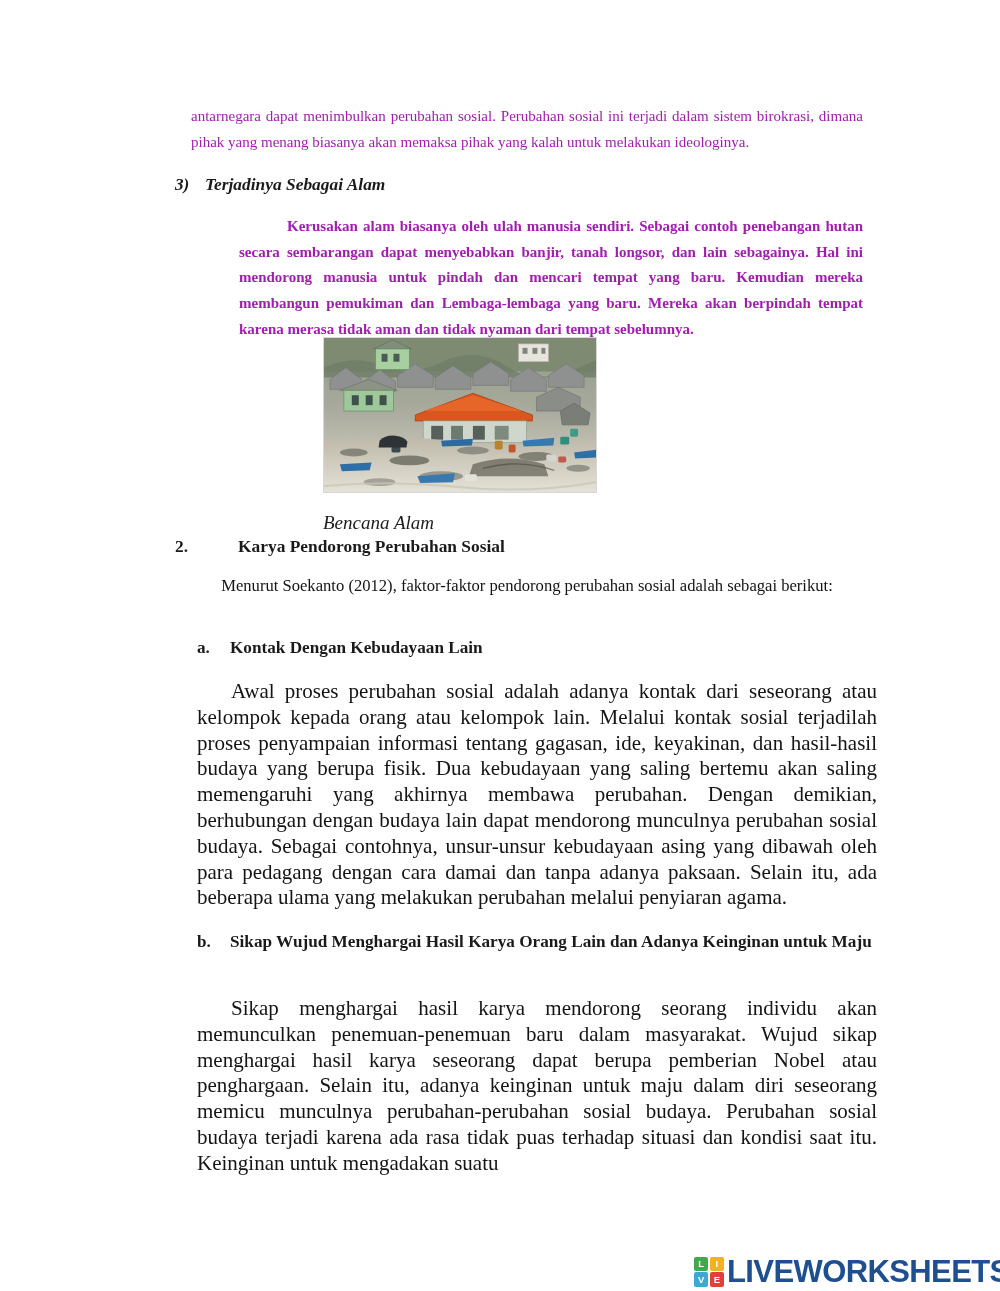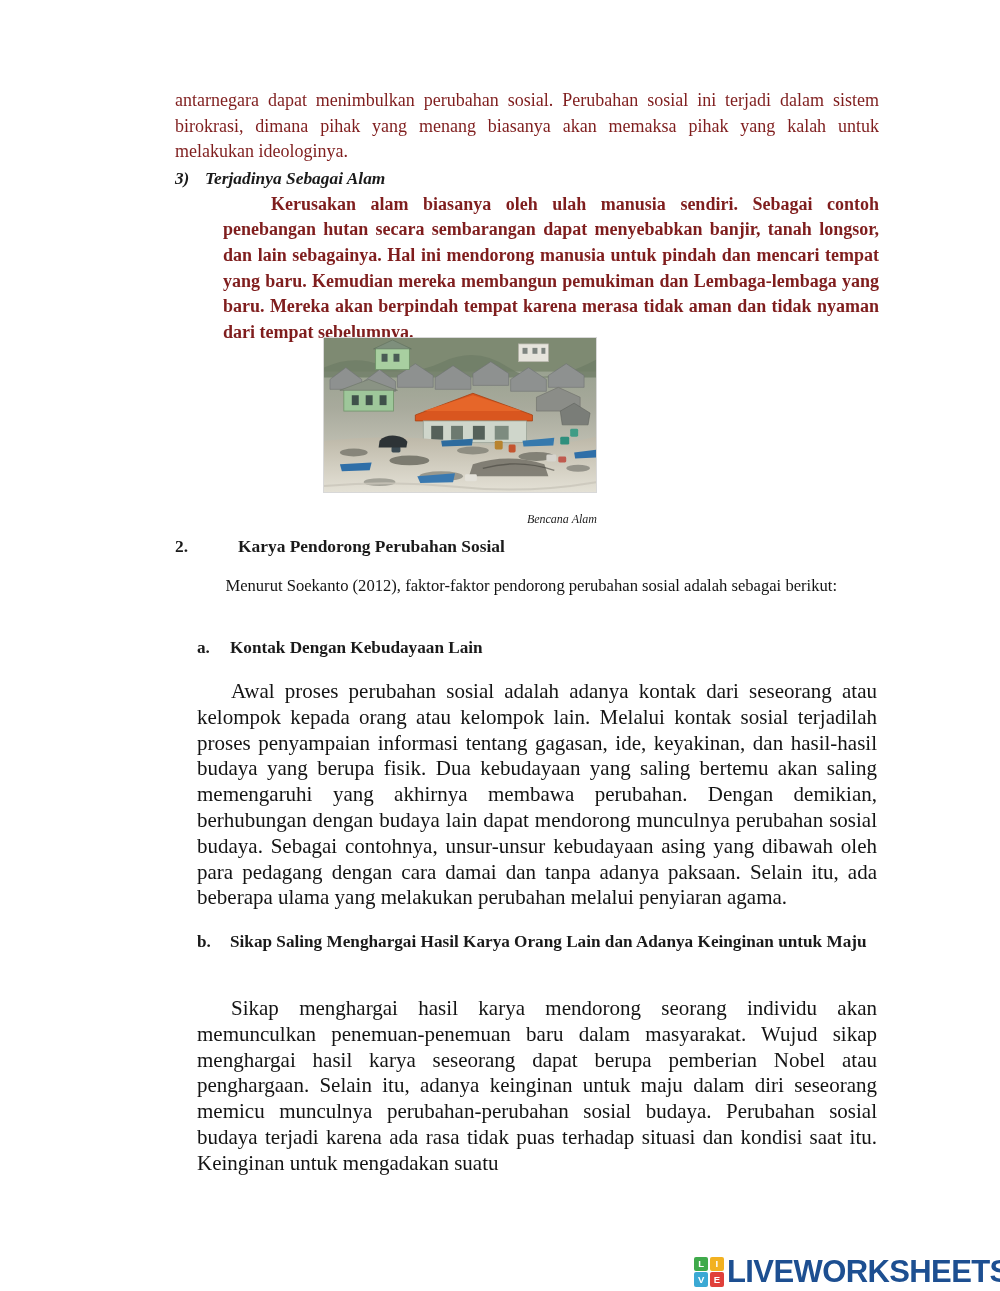--- a/index.html
+++ b/index.html
@@ -26,27 +26,27 @@
 
   
   .content {
     position: absolute;
     left: 175px;
     top: 88px;
     width: 704px;
   }
 
   p.body-text {
-    margin: 0;
-    font-size: 18px;
+    margin: 16px;
+    font-size: 15px;
     line-height: 25.6px;
     text-align: justify;
     text-justify: inter-word;
     font-family: "Liberation Serif", "DejaVu Serif", serif;
-    color: #7f1d1d;
+    color: #a21caf;
   }
 
   .indent-first {
     text-indent: 48px;
   }
 
   
   .num-heading {
     display: flex;
     align-items: baseline;
@@ -91,23 +91,23 @@
   .fig-canvas {
     width: 100%;
     height: 100%;
     display: block;
   }
   .fig-caption {
     position: absolute;
     left: 323px;
     top: 512px;
     width: 274px;
-    text-align: right;
+    text-align: left;
     font-style: italic;
-    font-size: 12px;
+    font-size: 19px;
     color: #1d1d1d;
     font-family: "Liberation Serif", "DejaVu Serif", serif;
   }
 
   
   .sec-heading {
     position: absolute;
     left: 175px;
     top: 534px;
     width: 704px;
@@ -124,21 +124,21 @@
 
   .lead-para {
     position: absolute;
     left: 197px;
     top: 573px;
     width: 640px;
     font-size: 16.6px;
     line-height: 25.6px;
     font-family: "Liberation Serif", "DejaVu Serif", serif;
     color: #141414;
-    text-align: right;
+    text-align: center;
   }
   .lead-para .indent {
     display: inline-block;
     width: 20px;
   }
 
   
   .letter-heading {
     position: absolute;
     left: 197px;
@@ -350,21 +350,21 @@
     <span class="marker">a.</span>
     <span class="htext">Kontak Dengan Kebudayaan Lain</span>
   </div>
 
   <div class="para-block" style="top:679px;">
     <span class="indent"></span><span>Awal proses perubahan sosial adalah adanya kontak dari seseorang atau kelompok kepada orang atau kelompok lain. Melalui kontak sosial terjadilah proses penyampaian informasi tentang gagasan, ide, keyakinan, dan hasil-hasil budaya yang berupa fisik. Dua kebudayaan yang saling bertemu akan saling memengaruhi yang akhirnya membawa perubahan. Dengan demikian, berhubungan dengan budaya lain dapat mendorong munculnya perubahan sosial budaya. Sebagai contohnya, unsur-unsur kebudayaan asing yang dibawah oleh para pedagang dengan cara damai dan tanpa adanya paksaan. Selain itu, ada beberapa ulama yang melakukan perubahan melalui penyiaran agama.</span>
   </div>
 
   <div class="letter-heading" style="top:929px;">
     <span class="marker">b.</span>
-    <span class="htext">Sikap Saling Menghargai Hasil Karya Orang Lain dan Adanya Keinginan untuk Maju</span>
+    <span class="htext">Sikap Wujud Menghargai Hasil Karya Orang Lain dan Adanya Keinginan untuk Maju</span>
   </div>
 
   <div class="para-block" style="top:996px;">
     <span class="indent"></span><span>Sikap menghargai hasil karya mendorong seorang individu akan memunculkan penemuan-penemuan baru dalam masyarakat. Wujud sikap menghargai hasil karya seseorang dapat berupa pemberian Nobel atau penghargaan. Selain itu, adanya keinginan untuk maju dalam diri seseorang memicu munculnya perubahan-perubahan sosial budaya. Perubahan sosial budaya terjadi karena ada rasa tidak puas terhadap situasi dan kondisi saat itu. Keinginan untuk mengadakan suatu</span>
   </div>
 
   <div class="lw-logo">
     <div class="lw-mark">
       <div class="lw-tile" style="background: rgb(63, 170, 75);">L</div>
       <div class="lw-tile" style="background: rgb(242, 177, 32);">I</div>

